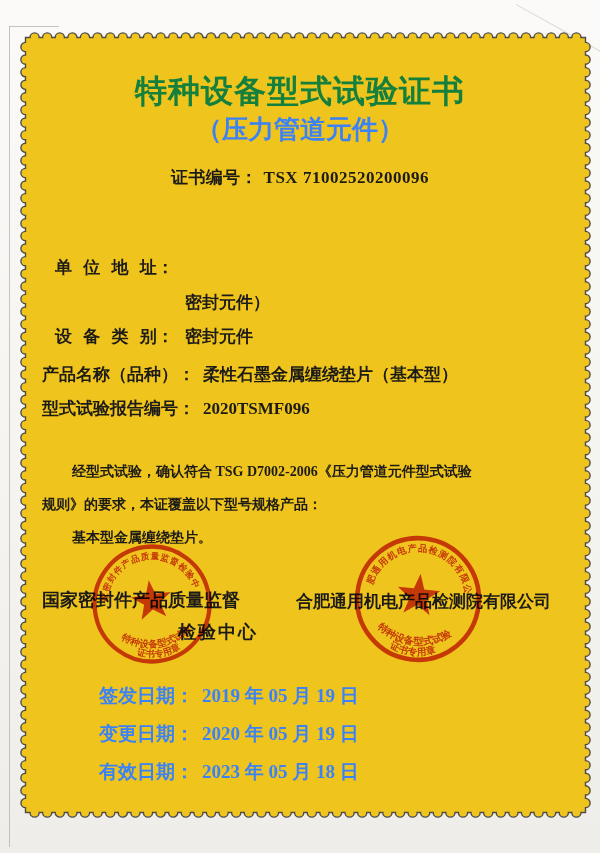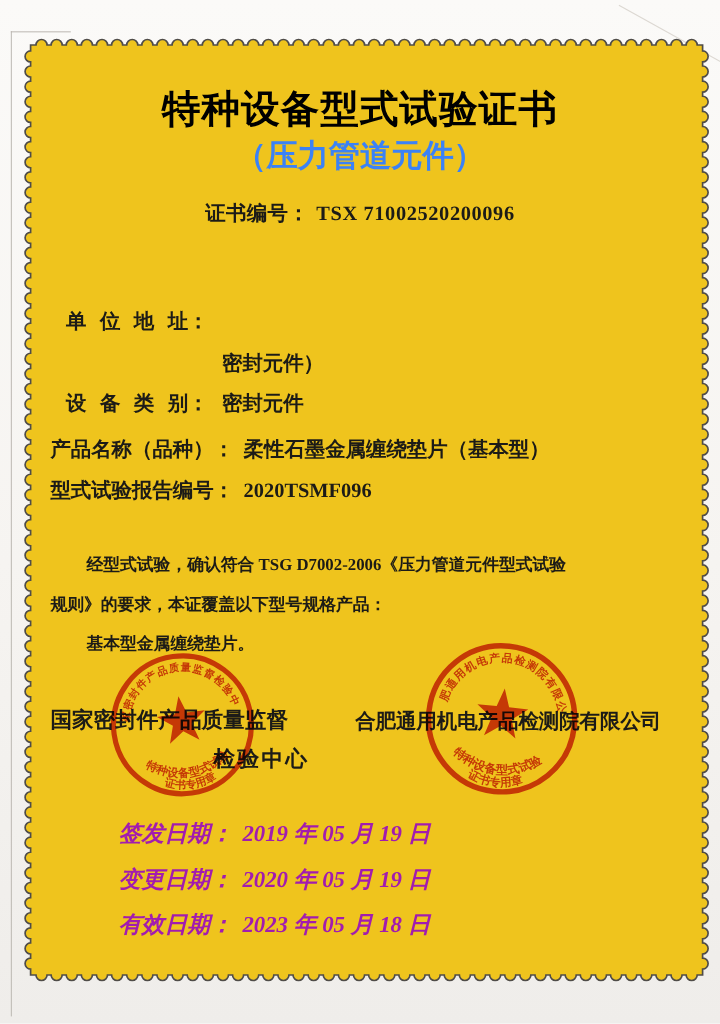--- a/index.html
+++ b/index.html
@@ -19,21 +19,21 @@
   }
   .scan-line-v{position:absolute;left:9px;top:26px;bottom:6px;width:1px;background:#b9b5af;opacity:.8;}
   .scan-line-h{position:absolute;left:9px;top:26px;width:50px;height:1px;background:#b9b5af;opacity:.8;}
   .scan-diag{position:absolute;left:516px;top:4px;width:100px;height:1px;background:#dcd8d2;transform:rotate(29deg);transform-origin:left top;}
   .border-svg{position:absolute;left:0;top:0;width:600px;height:853px;}
   .cert-paper{fill:var(--paper-yellow);stroke:var(--border-ink);stroke-width:1.4;}
   .cert{position:absolute;inset:0;}
 
   .title{
     position:absolute;left:0;top:70px;width:600px;text-align:center;
-    font-size:32px;font-weight:700;letter-spacing:1px;color:#000000;
+    font-size:32px;font-weight:700;letter-spacing:1px;color:#15803d;
   }
   .subtitle{
     position:absolute;left:0;top:112px;width:600px;text-align:center;
     font-size:26px;font-weight:700;color:#3b82f6;
   }
   .certno{
     position:absolute;left:0;top:166px;width:600px;text-align:center;
     font-size:17px;font-weight:700;letter-spacing:.3px;
   }
   .certno .num{margin-left:6px;letter-spacing:.5px;}
@@ -66,21 +66,21 @@
   .seal-right{left:347px;top:528px;width:142px;height:142px;transform:rotate(6deg);}
   .seal-ring{fill:none;stroke:var(--seal-red);stroke-width:4.5;}
   .seal-star{fill:var(--seal-red);}
   .seal text{fill:var(--seal-red);font-weight:700;font-family:"Liberation Sans","DejaVu Sans",sans-serif;}
   .seal .ring-text{font-size:9px;letter-spacing:1px;}
   .seal .sub1{font-size:10px;}
   .seal .sub2{font-size:9.5px;}
 
   .dates{position:absolute;left:99px;top:684px;}
   .dates .drow{display:flex;gap:8px;font-size:19px;line-height:24px;
-    font-weight:700;color:#a21caf;margin-bottom:14px;white-space:nowrap;font-style:italic;}
+    font-weight:700;color:#3b82f6;margin-bottom:14px;white-space:nowrap;}
 </style>
 </head>
 <body>
 
 <div class="page">
   <div class="scan-line-v"></div>
   <div class="scan-line-h"></div>
   <div class="scan-diag"></div>
 
   <svg class="border-svg" viewBox="0 0 600 853" aria-hidden="true">

